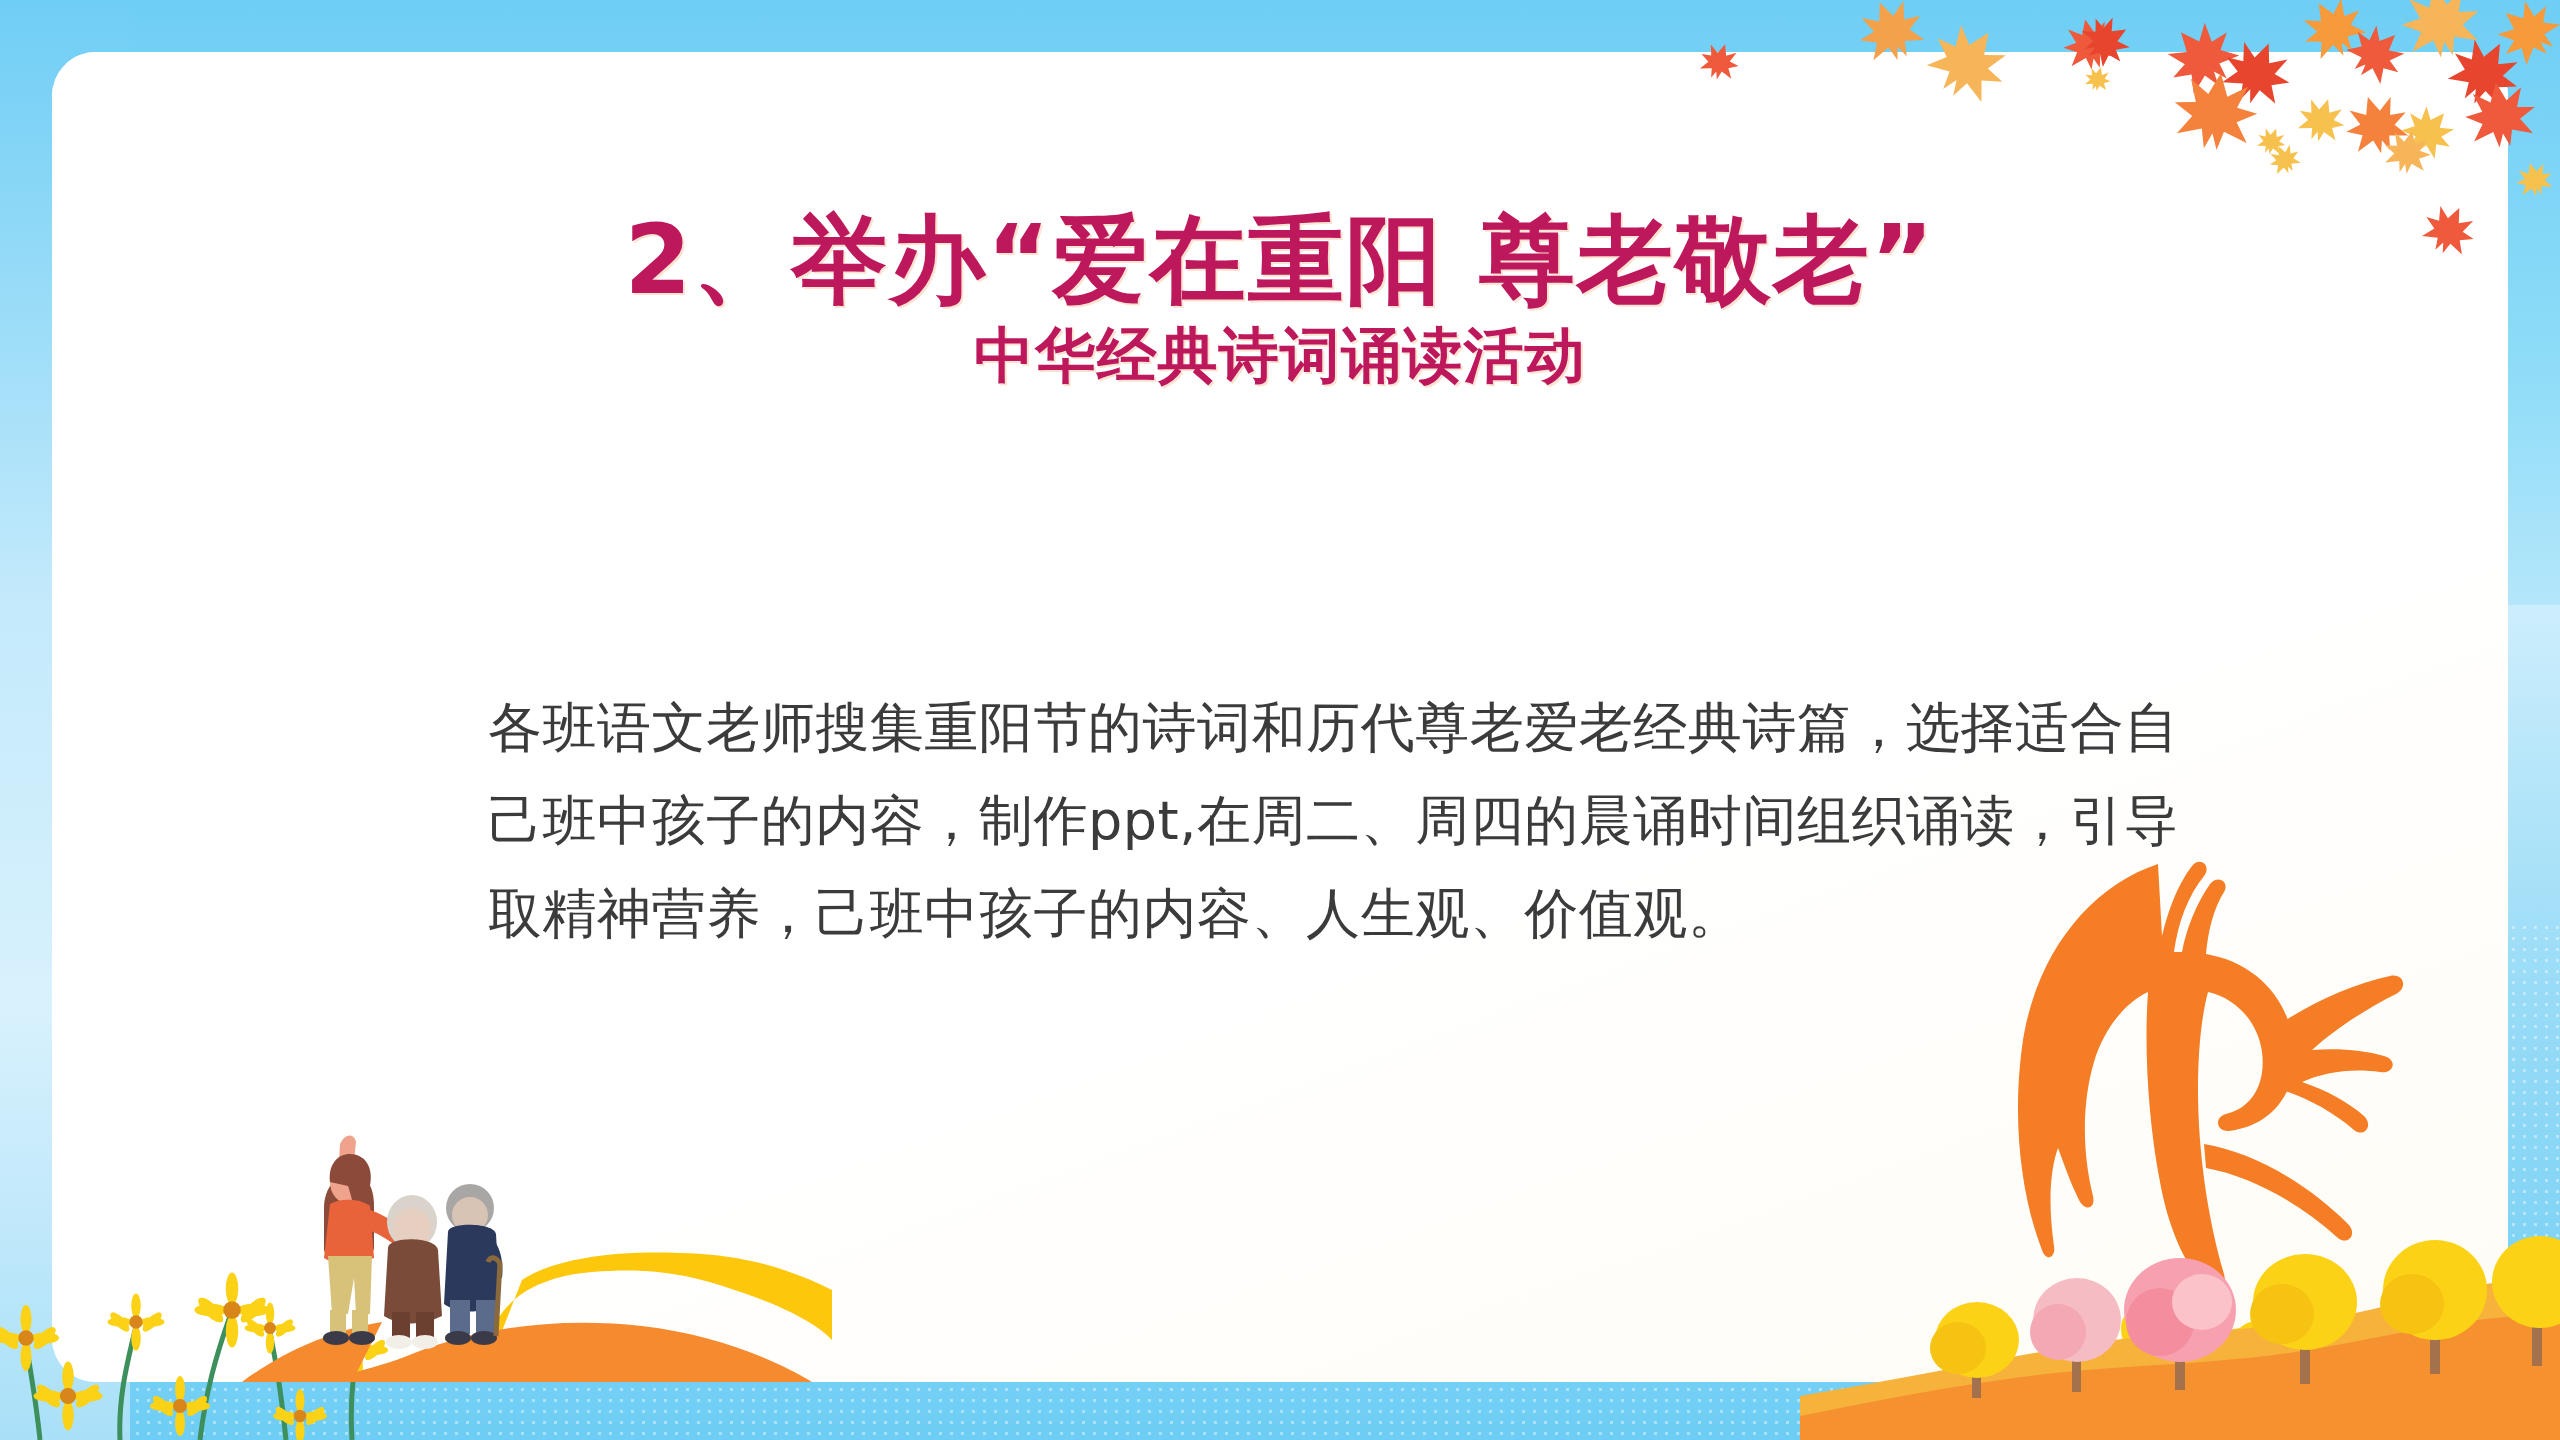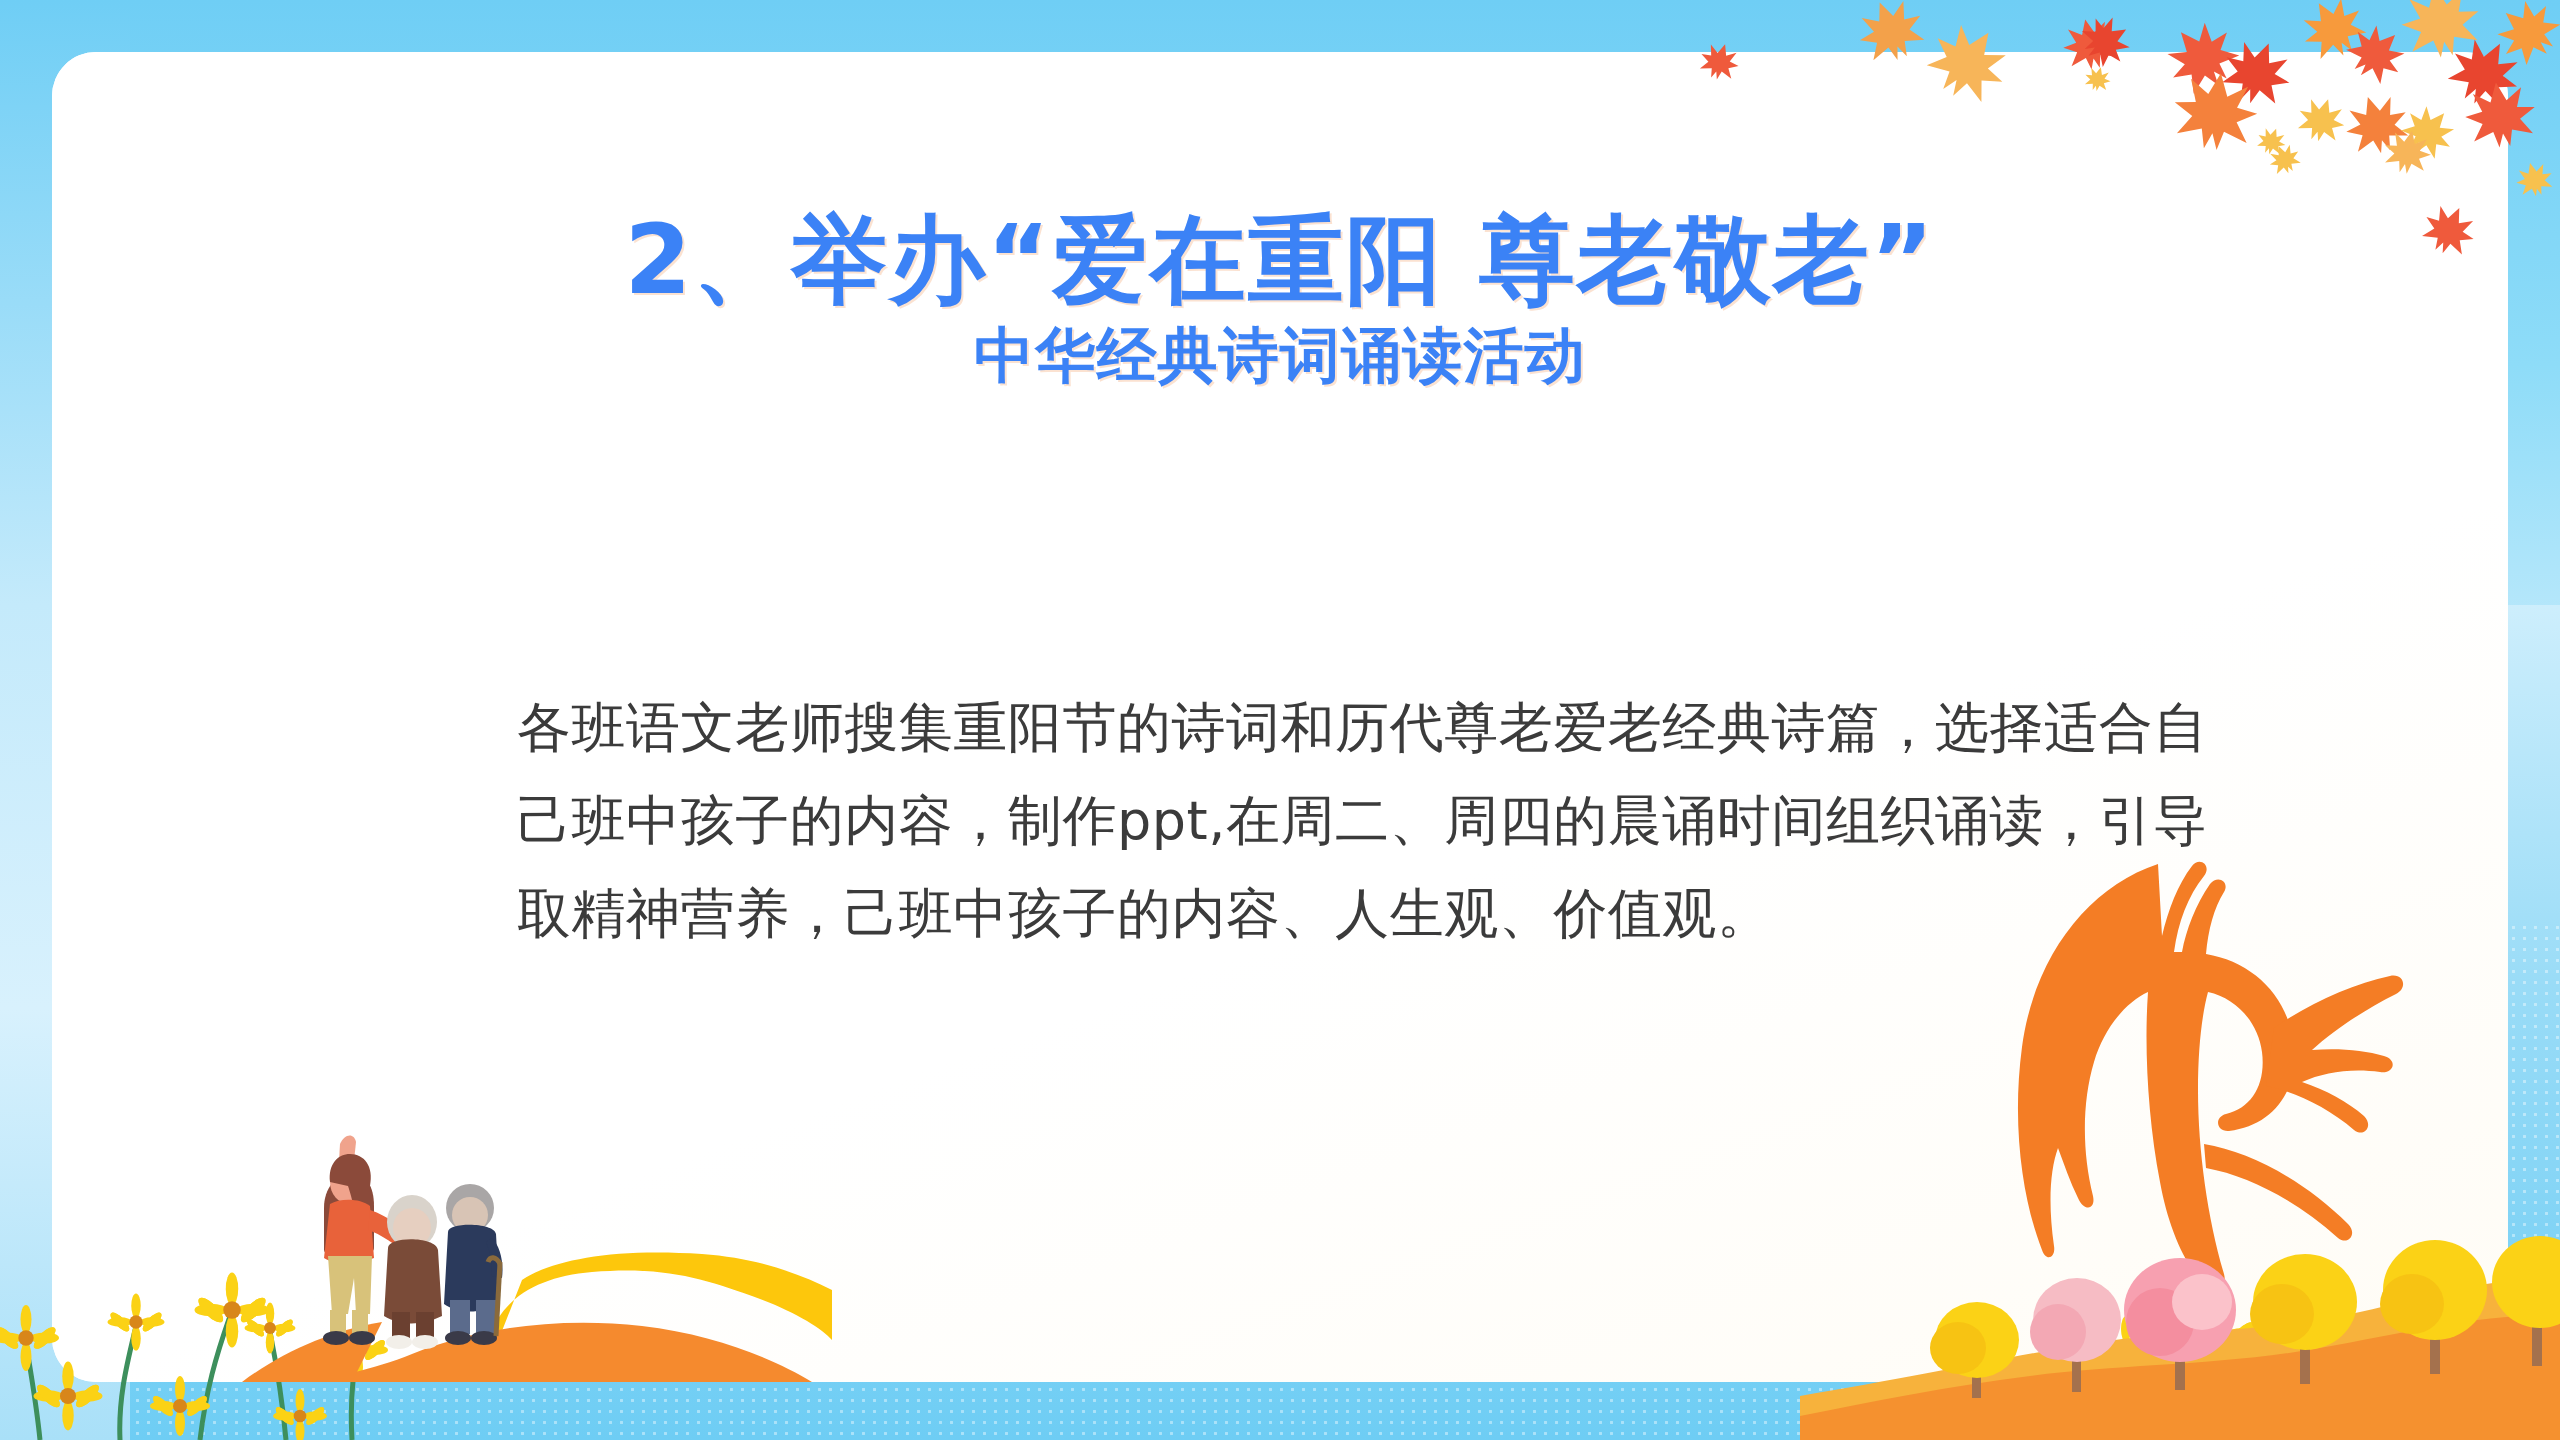--- a/index.html
+++ b/index.html
@@ -27,31 +27,31 @@
     background:#ffffff;border-radius:44px;
     box-shadow:0 0 0 0 rgba(0,0,0,0);
     overflow:hidden;
   }
   .card-sheen{position:absolute;inset:0;
     background:linear-gradient(160deg,rgba(255,255,255,1) 60%,rgba(255,252,245,1) 100%);}
 
   
   .title-block{position:absolute;left:0;top:150px;width:2456px;text-align:center;z-index:6;}
   .title-line{
-    color:#3b82f6;font-weight:700;letter-spacing:.02em;line-height:1.22;
+    color:#be185d;font-weight:700;letter-spacing:.02em;line-height:1.22;
     font-size:96px;white-space:pre;
     font-family:"DejaVu Sans","Liberation Sans",sans-serif;
     text-shadow:2px 2px 0 rgba(240,150,90,.28);
   }
   .title-line.l1{font-size:96px;}
   .title-line.l2{font-size:60px;}
 
   
   .body-block{
-    position:absolute;left:465px;top:630px;width:1740px;z-index:6;
+    position:absolute;left:436px;top:630px;width:1740px;z-index:6;
     color:#3b3b3b;font-size:54px;line-height:1.72;
     font-family:"DejaVu Sans","Liberation Sans",sans-serif;
     letter-spacing:.01em;text-align:justify;
   }
   .body-line{white-space:pre;}
 
   
   .brush{position:absolute;right:70px;top:800px;width:430px;height:440px;z-index:3;}
 
   

